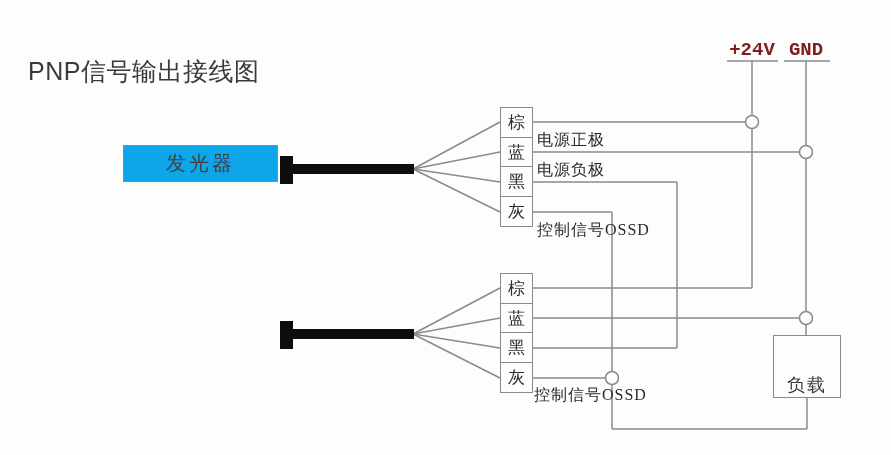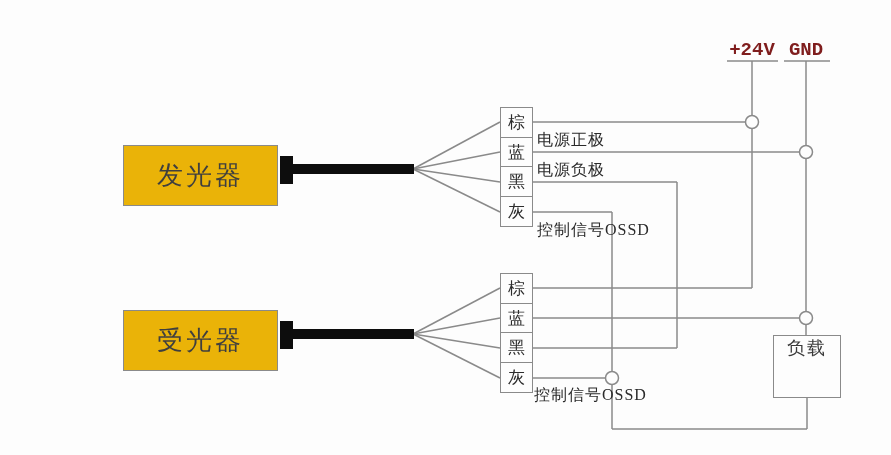--- a/index.html
+++ b/index.html
@@ -28,28 +28,28 @@
     font-size: 25px;
     font-weight: 500;
     color: #3a3a3a;
     letter-spacing: 0.5px;
     white-space: nowrap;
   }
   .device-box {
     position: absolute;
     left: 123px;
     width: 155px;
-    height: 61px;
+    height: 37px;
     box-sizing: border-box;
     border: 1.5px solid #8a8a8a;
-    background: #eab308;
+    background: #0ea5e9;
     display: flex;
     align-items: center;
     justify-content: center;
-    font-size: 26px;
+    font-size: 20px;
     color: #3f3f3f;
     letter-spacing: 3px;
   }
   .device-box.emitter { top: 145px; }
   .device-box.receiver { top: 310px; }
   .tcol {
     position: absolute;
     left: 500px;
     width: 33px;
   }
@@ -96,21 +96,21 @@
   .load-box {
     position: absolute;
     left: 773px;
     top: 335px;
     width: 68px;
     height: 63px;
     box-sizing: border-box;
     border: 1.5px solid #8a8a8a;
     background: #fdfdfd;
     display: flex;
-    align-items: flex-start;
+    align-items: flex-end;
     justify-content: center;
     font-size: 18px;
     color: #3a3a3a;
     letter-spacing: 2px;
   }
 </style>
 </head>
 <body>
 
 <div class="stage">
@@ -158,29 +158,27 @@
     </g>
 
     <g stroke="#8a8a8a" stroke-width="1.5" fill="#fdfdfd">
       <circle cx="752" cy="122" r="6.5"></circle>
       <circle cx="806" cy="152" r="6.5"></circle>
       <circle cx="806" cy="318" r="6.5"></circle>
       <circle cx="612" cy="378" r="6.5"></circle>
     </g>
   </svg>
 
+  <div class="title">PNP信号输出接线图</div>
 
   <div class="rail-label v24">+24V</div>
   <div class="rail-label gnd">GND</div>
 
   <div class="device-box emitter">
     <span>发光器</span>
-  </div>
-  <div class="device-box receiver">
-    <span>受光器</span>
   </div>
 
   <div class="tcol top">
     <div class="tcell">棕</div>
     <div class="tcell">蓝</div>
     <div class="tcell">黑</div>
     <div class="tcell">灰</div>
   </div>
 
   <div class="tcol bottom">

